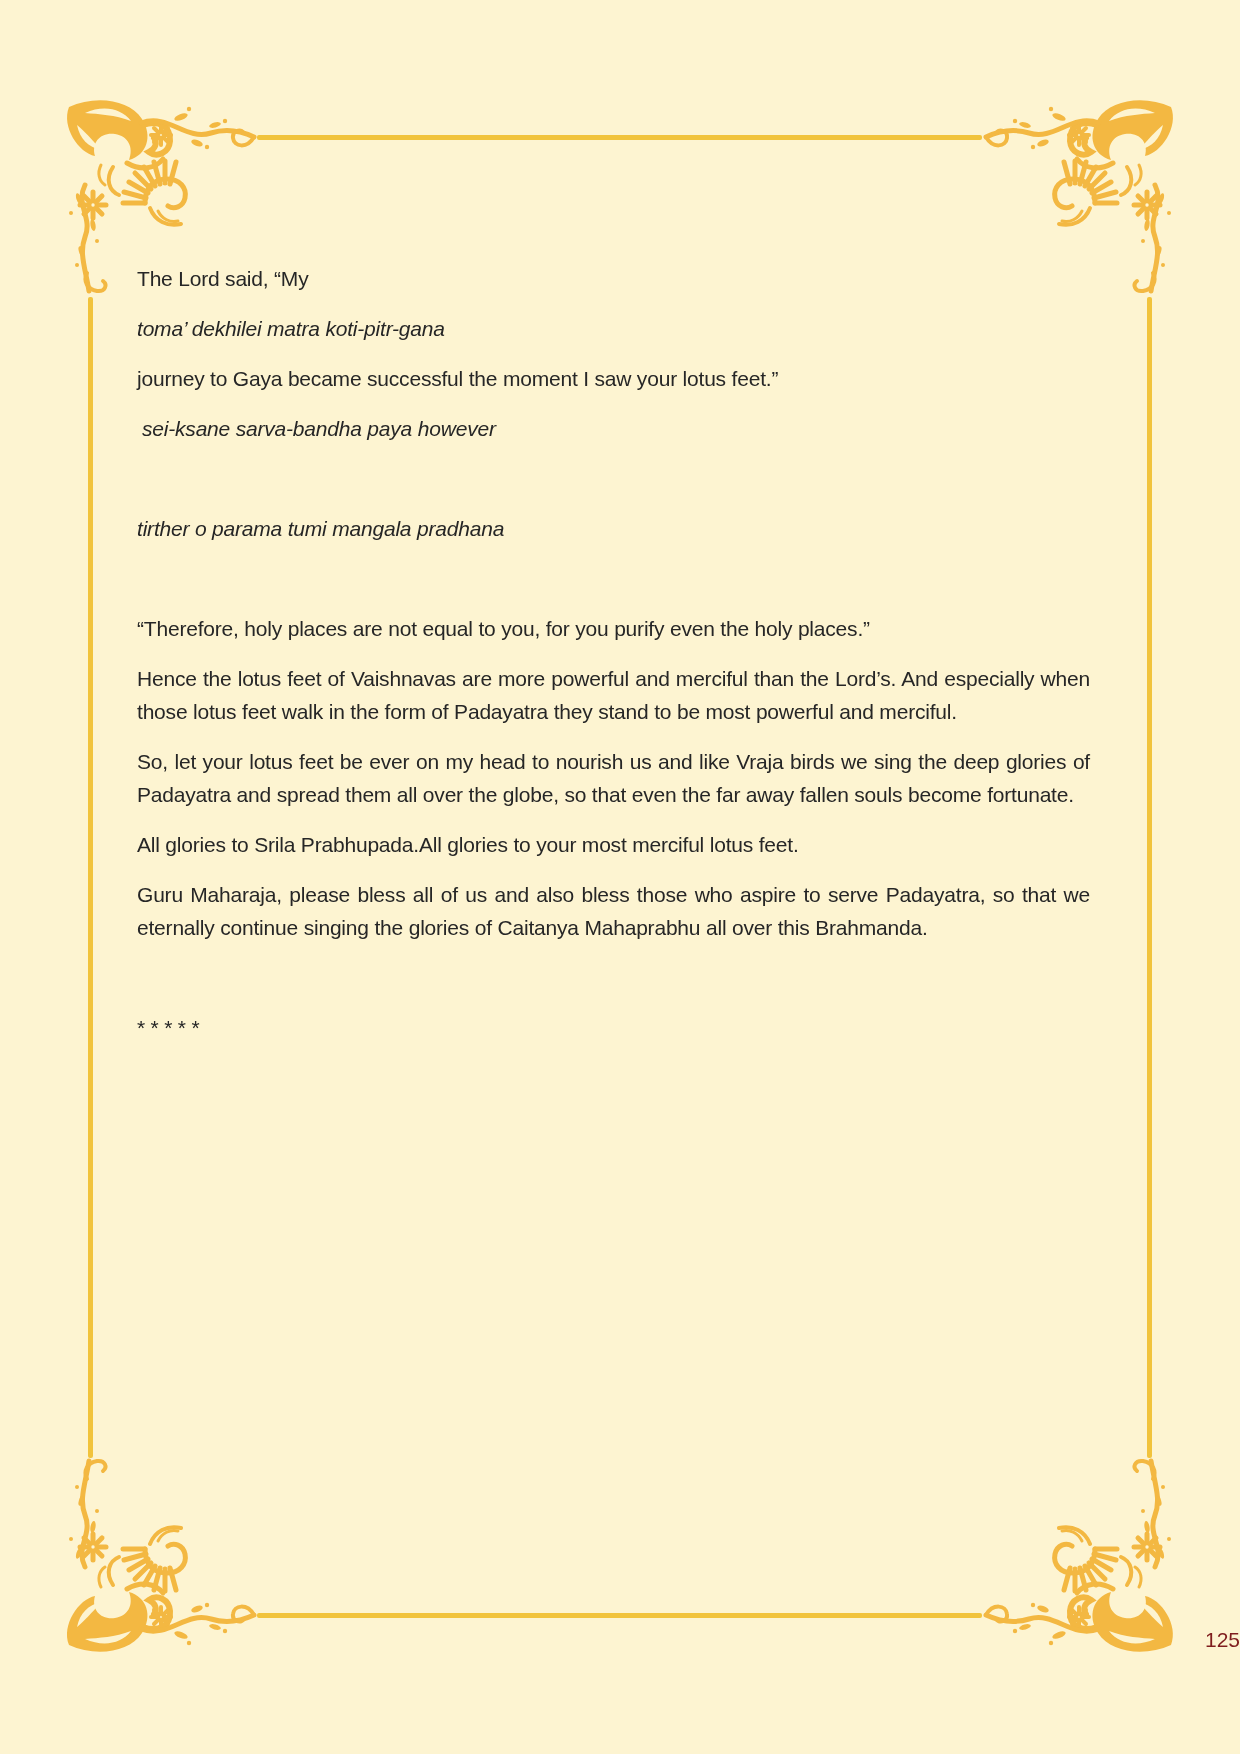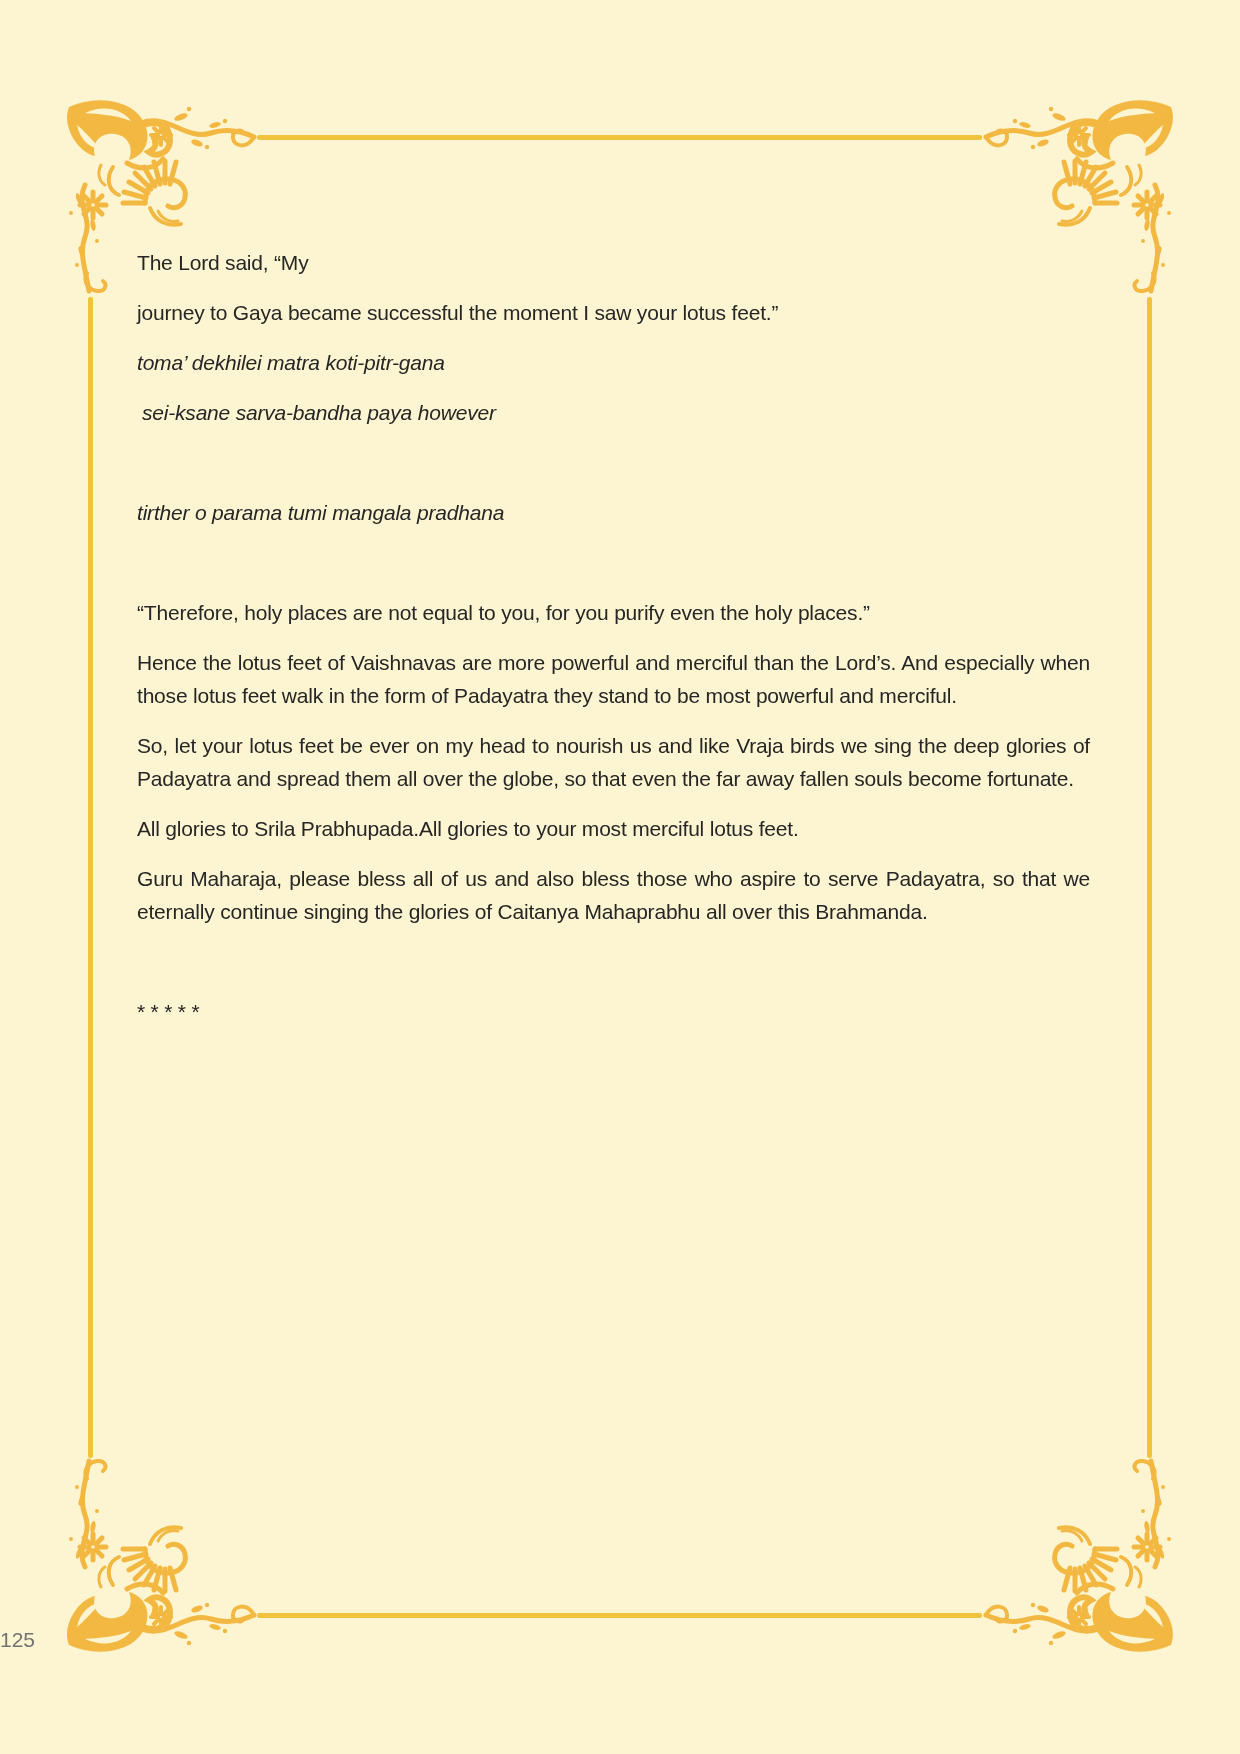--- a/index.html
+++ b/index.html
@@ -37,43 +37,43 @@
   .corner.br { left: 983px; top: 1457px; transform: scale(-1,-1); }
 
   
   .content {
     position: absolute;
     left: 137px;
     top: 246px;
     width: 953px;
   }
   .para {
-    margin: 0 0 17px 0;
+    margin: 16px 0 17px 0;
     font-size: 21px;
     line-height: 33px;
     color: #262626;
     letter-spacing: -0.2px;
   }
   .para.normal, .para.verse, .para.verse-indent, .para.normal-indent {
     white-space: pre-wrap;
   }
   .para.verse, .para.verse-indent { font-style: italic; }
   .para.verse-indent { padding-left: 5px; }
   .para.normal-indent { padding-left: 6px; }
   .para.justify { text-align: justify; }
   .para.spacer { height: 33px; }
 
   .page-number {
     position: absolute;
     left: 0;
     top: 1628px;
     width: 100%;
-    text-align: left;
+    text-align: right;
     font-size: 21px;
-    color: #737373;
+    color: #7f1d1d;
   }
 </style>
 </head>
 <body>
 
 <div class="page">
 
   <svg width="0" height="0" style="position:absolute" aria-hidden="true">
     <defs>
       <symbol id="corner-ornament" viewBox="0 0 200 200">
@@ -165,22 +165,22 @@
     </svg>
   <svg class="corner bl">
       <use href="#corner-ornament"></use>
     </svg>
   <svg class="corner br">
       <use href="#corner-ornament"></use>
     </svg>
 
   <div class="content">
       <p class="para normal">The Lord said, “My</p>
+      <p class="para verse">toma’ dekhilei matra koti-pitr-gana</p>
       <p class="para normal">journey to Gaya became successful the moment I saw your lotus feet.”</p>
-      <p class="para verse">toma’ dekhilei matra koti-pitr-gana</p>
       <p class="para verse-indent">sei-ksane sarva-bandha paya however</p>
       <p class="para spacer"></p>
       <p class="para verse">tirther o parama tumi mangala pradhana</p>
       <p class="para spacer"></p>
       <p class="para normal">“Therefore, holy places are not equal to you, for you purify even the holy places.”</p>
       <p class="para justify">Hence the lotus feet of Vaishnavas are more powerful and merciful than the Lord’s. And especially when those lotus feet walk in the form of Padayatra they stand to be most powerful and merciful.</p>
       <p class="para justify">So, let your lotus feet be ever on my head to nourish us and like Vraja birds we sing the deep glories of Padayatra and spread them all over the globe,  so that even the far away fallen souls become fortunate.</p>
       <p class="para normal">All glories to Srila Prabhupada.All glories to your most merciful lotus feet.</p>
       <p class="para justify">Guru Maharaja, please bless all of us and also bless those who aspire to serve Padayatra, so that we eternally continue singing the glories of Caitanya Mahaprabhu all over this Brahmanda.</p>
       <p class="para spacer"></p>

